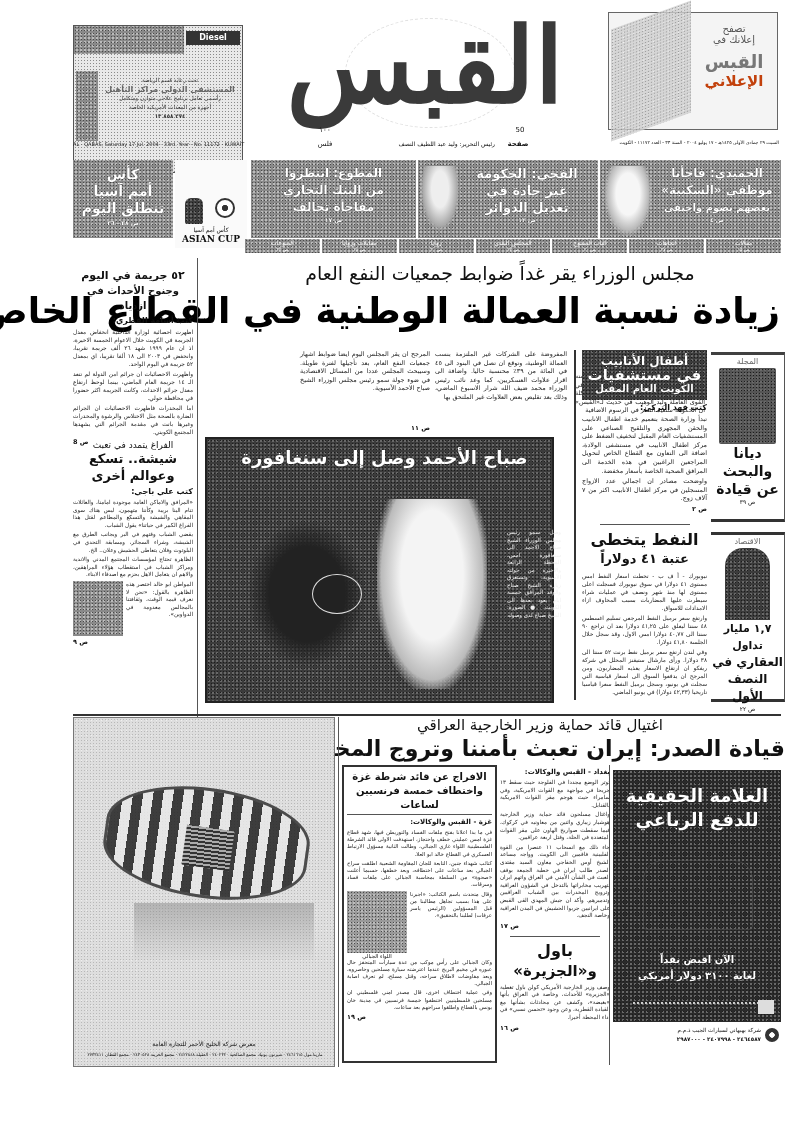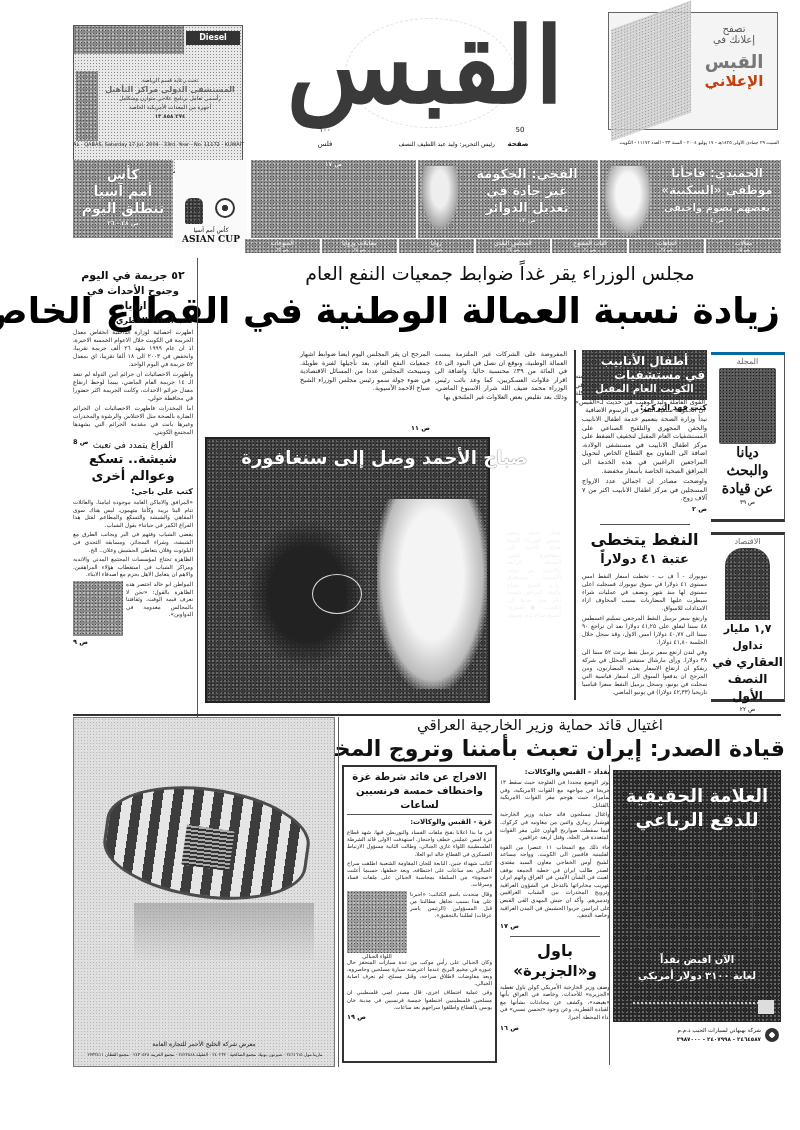--- a/index.html
+++ b/index.html
@@ -100,20 +100,25 @@
   </div>
 
   <div class="abs" style="left:102px;top:0;width:72px;height:88px;background:#fafafa;">
     <div class="abs grain-dark" style="left:10px;top:38px;width:18px;height:26px;border-radius:6px 6px 2px 2px;"></div>
     <div class="abs" style="left:40px;top:38px;width:20px;height:20px;border-radius:50%;border:2px solid #333;background:radial-gradient(circle,#333 25%,#fff 30%);"></div>
     <div class="abs center" style="left:0;top:66px;width:72px;font-size:6px;direction:rtl;">كأس أمم آسيا</div>
     <div class="abs center" style="left:0;top:74px;width:72px;font-family:'DejaVu Serif',serif;font-size:9px;font-weight:bold;">ASIAN CUP</div>
   </div>
 
   <div class="abs grain" style="left:178px;top:0;width:165px;height:78px;">
+    <div class="hl-white" style="padding-top:5px;font-size:12px;line-height:17px;">
+      <div>المطوع: انتظروا</div>
+      <div>من البنك التجاري</div>
+      <div>مفاجأة تحالف</div>
+    </div>
     <div class="hl-white" style="font-size:6px;">ص ١٧</div>
   </div>
 
   <div class="abs grain" style="left:527px;top:0;width:181px;height:78px;">
     <div class="abs" style="left:4px;top:6px;width:48px;height:70px;background:radial-gradient(ellipse at 50% 40%,#f6f6f6 35%,#bbb 60%,transparent 72%);"></div>
     <div class="abs hl-white" style="left:56px;top:5px;width:122px;font-size:12px;line-height:17px;">
       <div>الحميدي: فاجأنا</div>
       <div>موظفي «السكنية»</div>
       <div style="font-size:10px;">بعضهم يصوم واختفى</div>
       <div style="font-size:6px;line-height:8px;">ص ٤</div>
@@ -166,32 +171,32 @@
 <div class="abs" style="left:205px;top:290px;width:575px;font-size:36px;font-weight:bold;text-align:center;direction:rtl;color:#000;letter-spacing:-1px;white-space:nowrap;">زيادة نسبة العمالة الوطنية في القطاع الخاص</div>
 
 <div class="abs" style="left:205px;top:350px;width:500px;height:82px;">
   <div class="abs byline" style="left:370px;top:0;width:130px;margin:0;">كتب مبارك العبدالهادي ومبارك القناعي:</div>
   <div class="abs body-text" style="left:370px;top:22px;width:130px;">من المتوقع ان يعتمد مجلس الوزراء في جلسته الاسبوعية غدا زيادة نسب العمالة الوطنية في القطاع الخاص. وقال الامين العام لبرنامج هيكلة القوى العاملة وليد الوهيب في حديث لـ«القبس» ان الحكومة ستعيد النظر في الرسوم الاضافية</div>
   <div class="abs body-text" style="left:230px;top:0;width:132px;">المفروضة على الشركات غير الملتزمة بنسب العمالة الوطنية، وتوقع ان تصل في البنود الى ٤٥ في المائة من ٣٩٪ محتسبة حاليا. واضافة الى اقرار علاوات العسكريين، كما وعد نائب رئيس الوزراء محمد ضيف الله شرار الاسبوع الماضي، وذلك بعد تقليص بعض العلاوات غير الملتحق بها</div>
   <div class="abs body-text" style="left:95px;top:0;width:130px;">المرجح ان يقر المجلس اليوم ايضا ضوابط اشهار جمعيات النفع العام، بعد تأجيلها لفترة طويلة. وسيبحث المجلس عددا من المسائل الاقتصادية في ضوء جولة سمو رئيس مجلس الوزراء الشيخ صباح الاحمد الآسيوية.</div>
   <div class="abs pageref" style="left:95px;top:72px;width:130px;">ص ١١</div>
 </div>
 
-<div class="abs grain-dark" style="left:205px;top:437px;width:285px;height:266px;border:2px solid #222;">
+<div class="abs grain-dark" style="left:205px;top:437px;width:349px;height:266px;border:2px solid #222;">
   <div class="abs hl-white" style="left:10px;top:8px;width:335px;font-size:18px;">صباح الأحمد وصل إلى سنغافورة</div>
   <div class="abs" style="left:170px;top:60px;width:110px;height:190px;background:radial-gradient(ellipse at 50% 40%,#f4f4f4 40%,#bbb 65%,transparent 75%);"></div>
   <div class="abs" style="left:40px;top:80px;width:120px;height:150px;background:radial-gradient(ellipse,#222 45%,transparent 70%);"></div>
   <div class="abs" style="left:105px;top:135px;width:50px;height:40px;border:1px solid #ddd;border-radius:50%;"></div>
   <div class="abs body-text" style="left:300px;top:90px;width:54px;color:#f0f0f0;font-size:5.5px;line-height:7.5px;">وصل سمو رئيس مجلس الوزراء الشيخ صباح الاحمد الى سنغافورة امس، المحطة الرابعة والاخيرة من جولته الآسيوية، وتستغرق زيارة الشيخ صباح والوفد المرافق خمسة ايام يعود بعدها الى الكويت. ● الصورة: الشيخ صباح لدى وصوله</div>
 </div>
 
 <div class="abs" style="left:582px;top:350px;width:125px;height:168px;">
   <div class="grain-dark" style="padding:4px 2px;">
     <div class="hl-white" style="font-size:12px;line-height:14px;">أطفال الأنابيب</div>
-    <div class="hl-white" style="font-size:12px;line-height:14px;text-align:right;">في مستشفيات</div>
+    <div class="hl-white" style="font-size:15px;line-height:14px;">في مستشفيات</div>
     <div class="hl-white" style="font-size:10px;line-height:14px;">الكويت العام المقبل</div>
   </div>
   <div class="byline">كتب فهد التركي:</div>
   <div class="body-text">
     <p>تبدأ وزارة الصحة بتعميم خدمة اطفال الانابيب والحقن المجهري والتلقيح الصناعي على المستشفيات العام المقبل لتخفيف الضغط على مركز اطفال الانابيب في مستشفى الولادة، اضافة الى التعاون مع القطاع الخاص لتحويل المراجعين الراغبين في هذه الخدمة الى المرافق الصحية الخاصة بأسعار مخفضة.</p>
     <p>واوضحت مصادر ان اجمالي عدد الازواج المسجلين في مركز اطفال الانابيب اكثر من ٧ آلاف زوج.</p>
   </div>
   <div class="pageref">ص ٢</div>
 </div>
 
@@ -200,21 +205,21 @@
 <div class="abs" style="left:582px;top:530px;width:125px;height:170px;">
   <div class="hl-black" style="font-size:16px;line-height:20px;">النفط يتخطى</div>
   <div class="hl-black" style="font-size:13px;line-height:18px;">عتبة ٤١ دولاراً</div>
   <div class="body-text" style="margin-top:4px;font-size:5.8px;line-height:8px;">
     <p>نيويورك - أ ف ب - تخطت اسعار النفط امس مستوى ٤١ دولارا في سوق نيويورك فسجلت اعلى مستوى لها منذ شهر ونصف في عمليات شراء سيطرت عليها المضاربات بسبب المخاوف ازاء الامدادات للاسواق.</p>
     <p>وارتفع سعر برميل النفط المرجعي تسليم اغسطس ٤٨ سنتا ليغلق على ٤١,٢٥ دولارا بعد ان تراجع ٩٠ سنتا الى ٤٠,٧٧ دولارا امس الاول، وقد سجل خلال الجلسة ٤١,٨٠ دولارا.</p>
     <p>وفي لندن ارتفع سعر برميل نفط برنت ٥٢ سنتا الى ٣٨ دولارا. ورأى مارشال ستيفنز المحلل في شركة ريفكو ان ارتفاع الاسعار يغذيه المضاربون، ومن المرجح ان يدفعوا السوق الى اسعار قياسية التي سجلت في يونيو، وسجل برميل النفط سعرا قياسيا تاريخيا (٤٢,٣٣ دولارا) في يونيو الماضي.</p>
   </div>
 </div>
 
-<div class="abs" style="left:711px;top:352px;width:74px;height:170px;border-top:3px solid #0369a1;border-right:1px solid #555;border-bottom:3px solid #333;font-family:Liberation Serif, serif;">
+<div class="abs" style="left:711px;top:352px;width:74px;height:170px;border-top:3px solid #404040;border-right:1px solid #555;border-bottom:3px solid #333;">
   <div class="center" style="font-size:8px;color:#666;margin:2px 0;direction:rtl;">المجلة</div>
   <div class="grain-dark" style="margin:0 8px;height:76px;border-radius:2px;background-color:#555;"></div>
   <div class="hl-black" style="font-size:14px;line-height:18px;">ديانا</div>
   <div class="hl-black" style="font-size:14px;line-height:18px;">والبحث</div>
   <div class="hl-black" style="font-size:14px;line-height:18px;">عن قيادة</div>
   <div class="center" style="font-size:6px;direction:rtl;">ص ٣٩</div>
 </div>
 
 <div class="abs" style="left:711px;top:532px;width:74px;height:170px;border-top:3px solid #333;border-right:1px solid #555;border-bottom:3px solid #333;">
   <div class="center" style="font-size:8px;color:#666;margin:2px 0;direction:rtl;">الاقتصاد</div>

